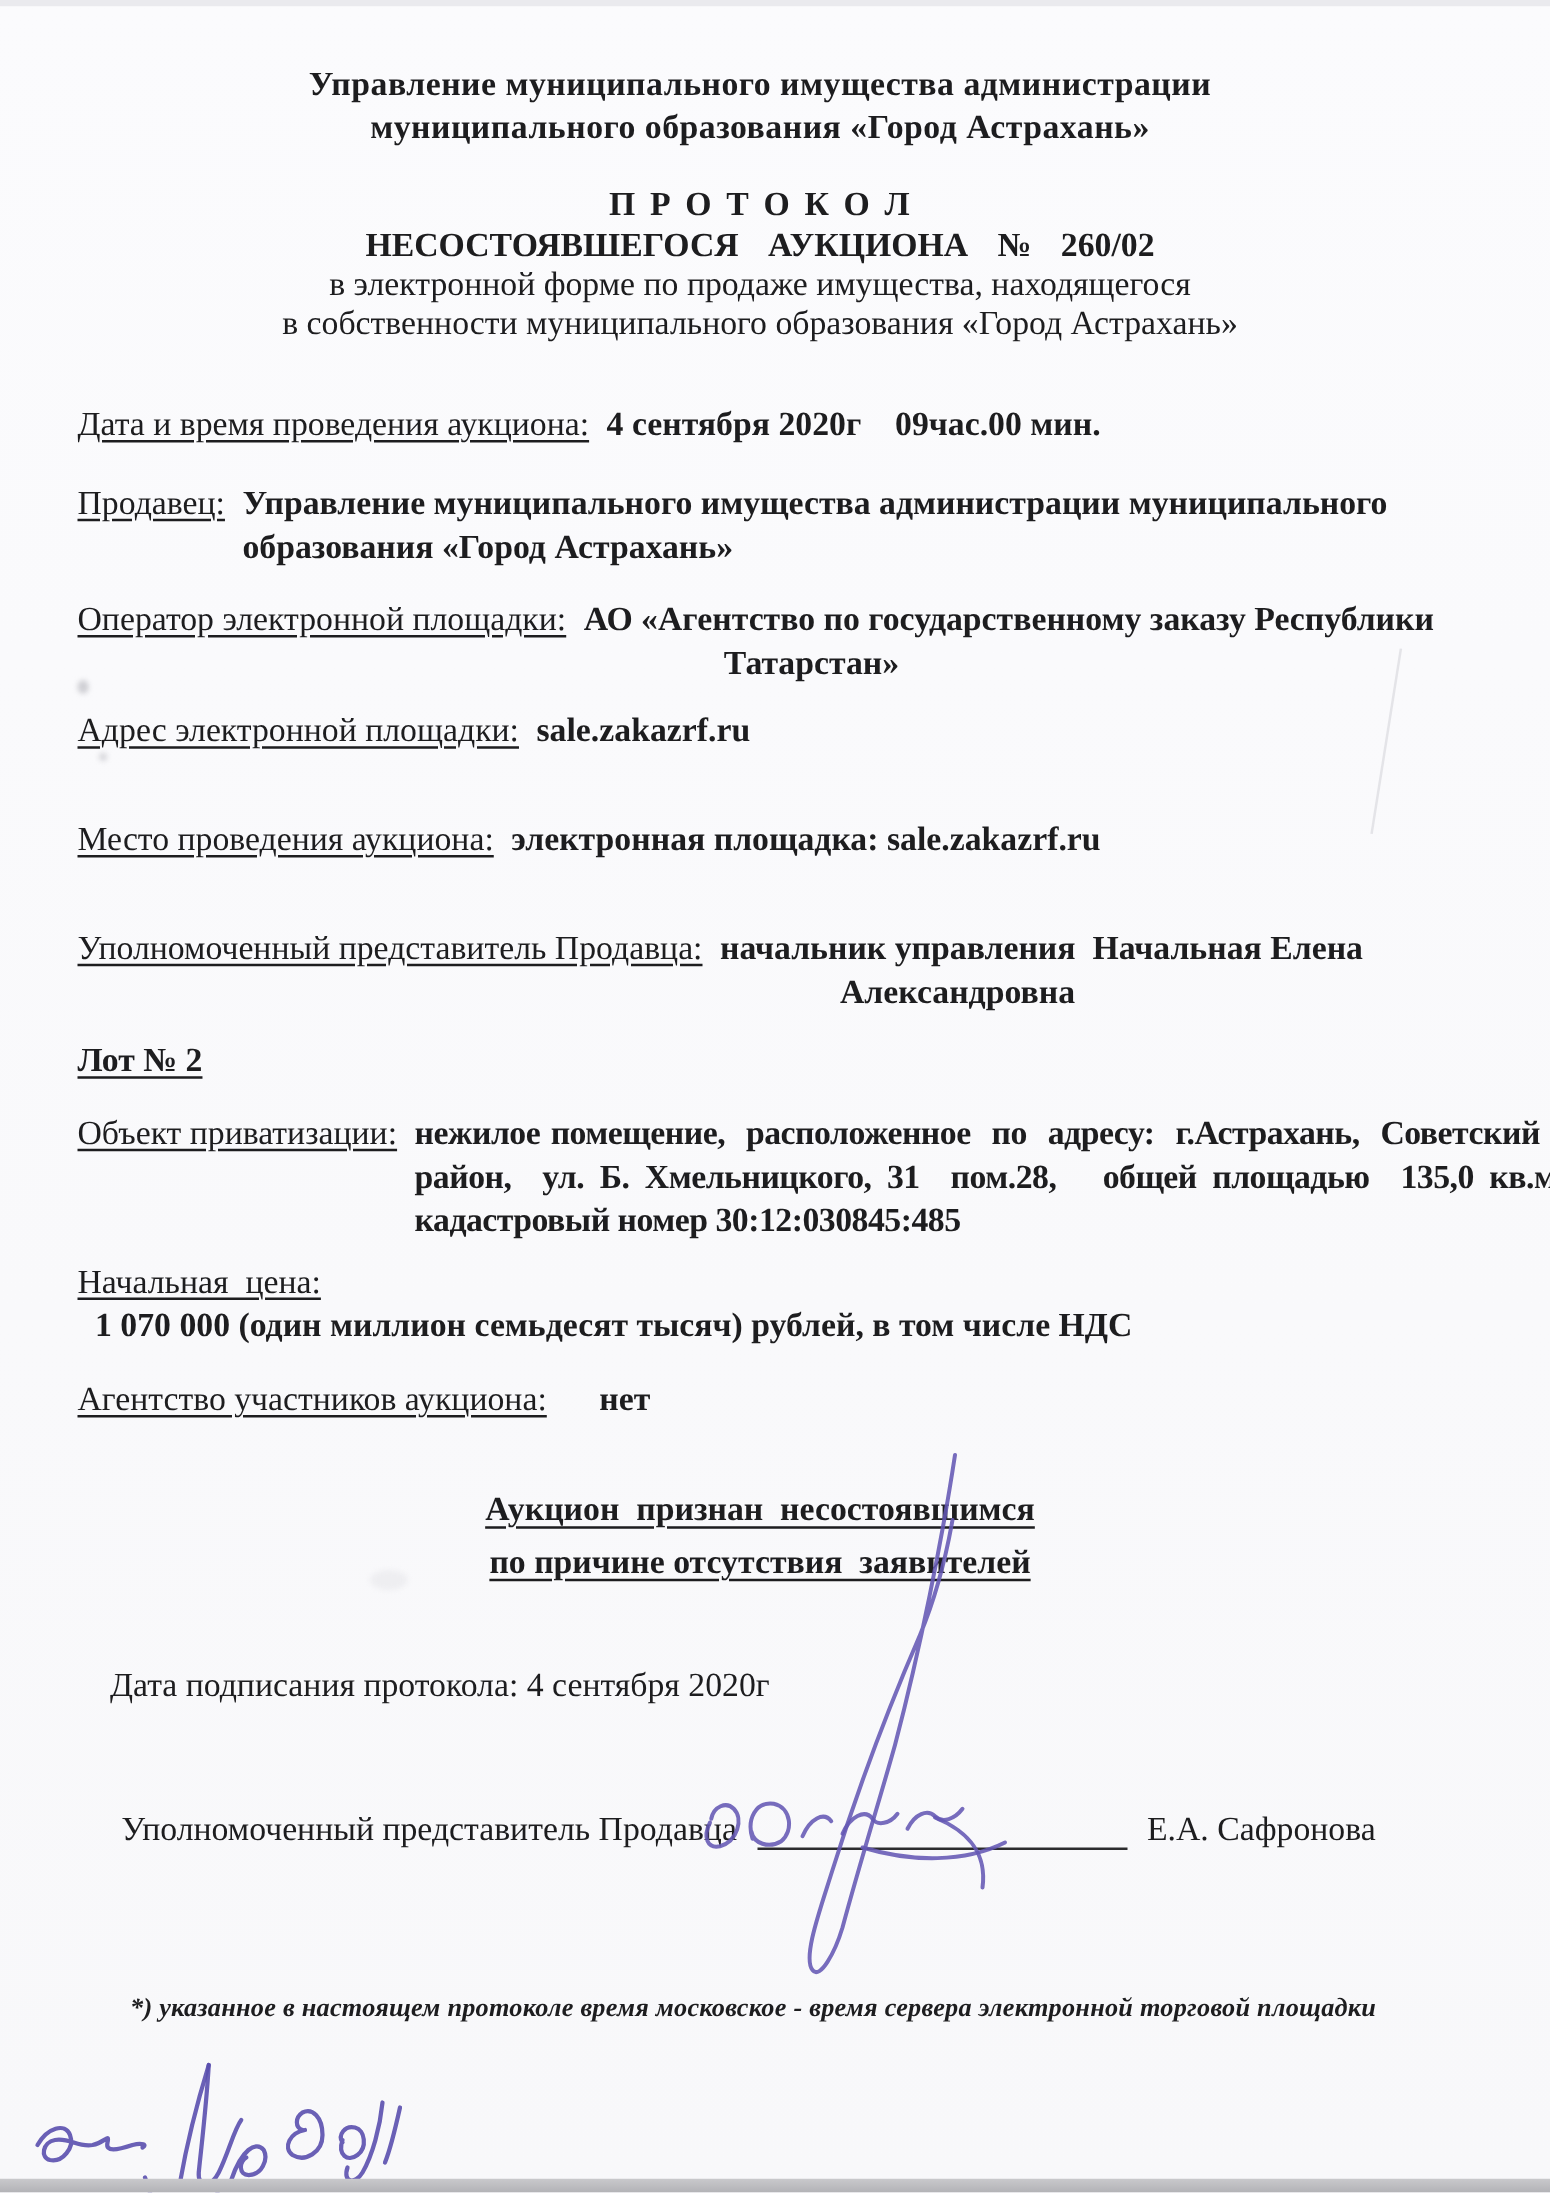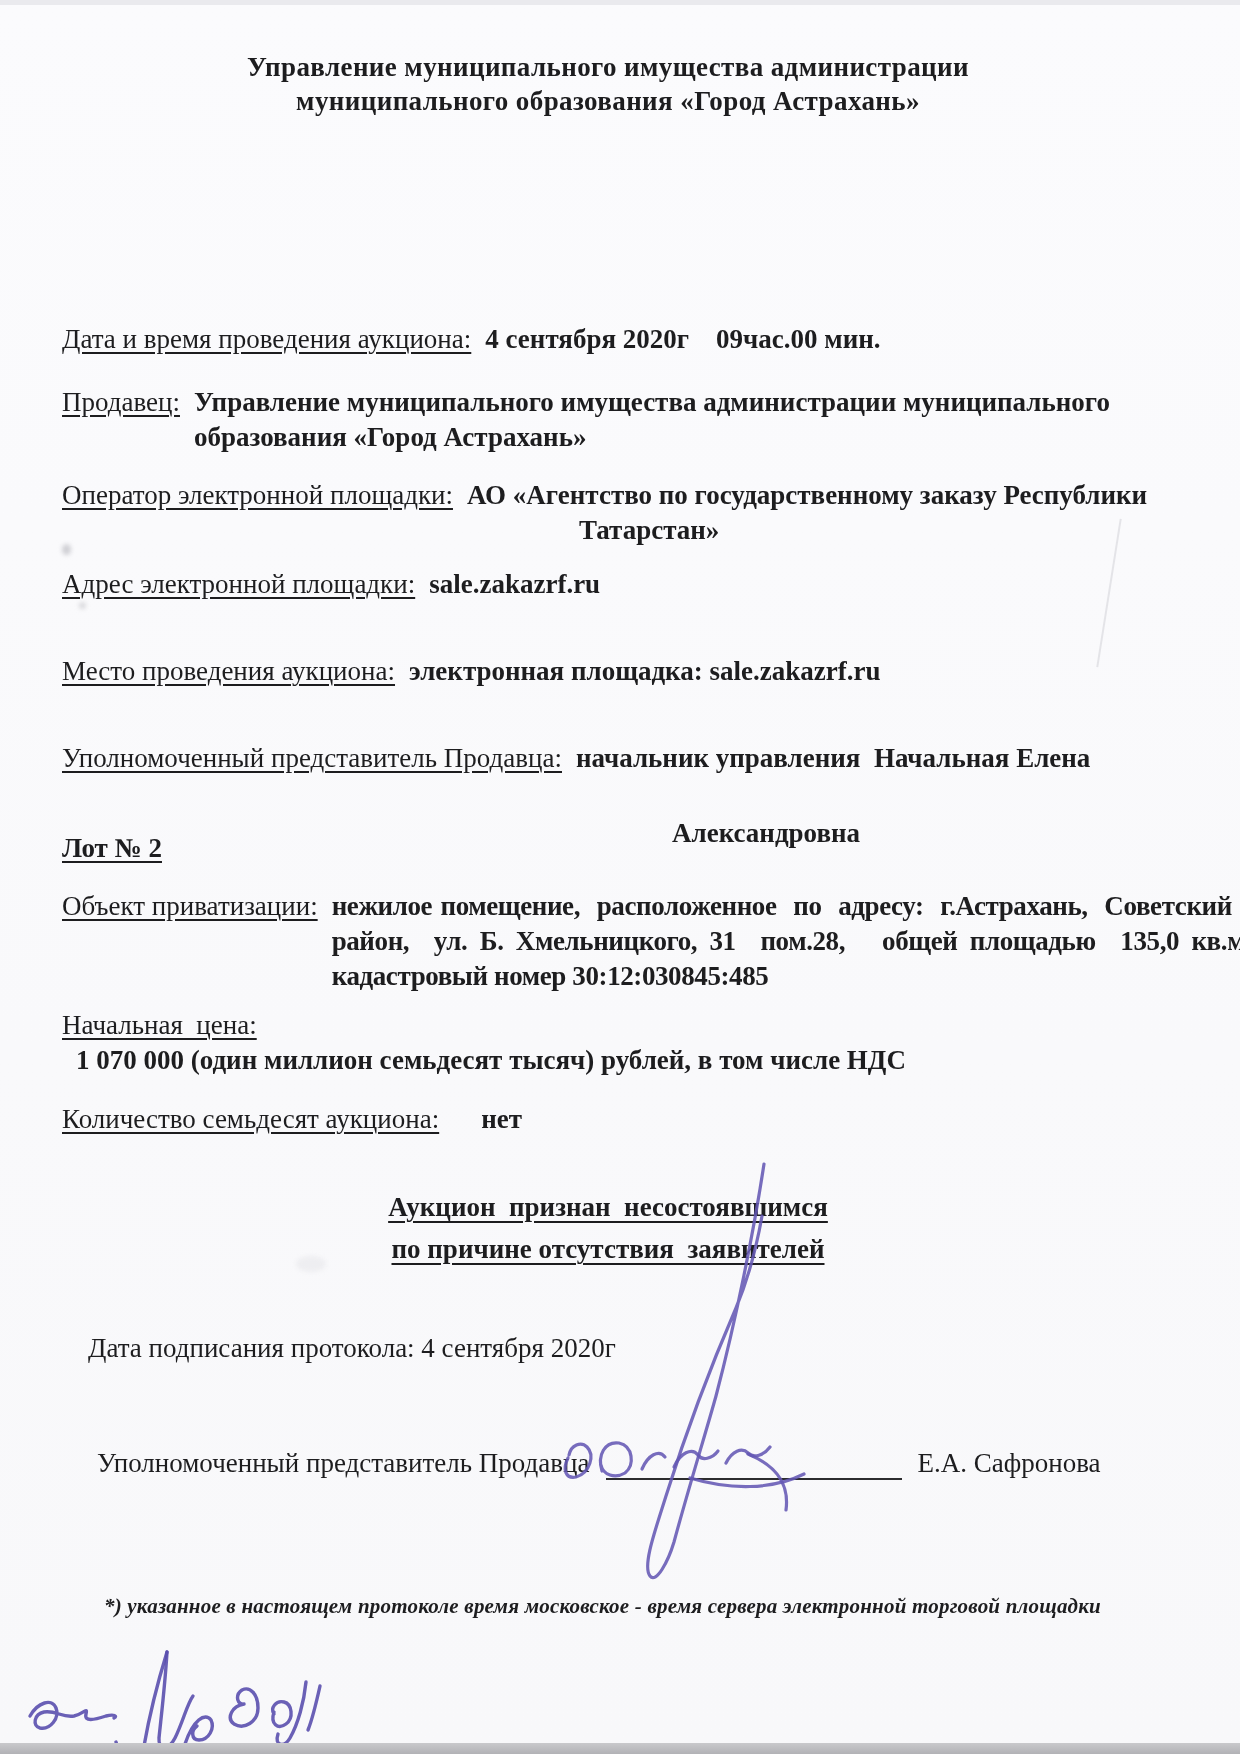--- a/index.html
+++ b/index.html
@@ -31,21 +31,21 @@
   .val-lines{font-weight:bold;margin-left:14px;}
   .val-lines .ln{white-space:pre;}
 
   .r-datetime{top:322px;}
   .r-seller{top:385px;}
   .r-operator{top:478px;}
   .r-operator .ln2{margin-left:112px;}
   .r-address{top:567px;}
   .r-place{top:654px;}
   .r-rep{top:741px;}
-  .r-rep .ln2{margin-left:96px;margin-top:40px;}
+  .r-rep .ln2{margin-left:96px;}
   .r-lot{top:831px;font-weight:bold;}
   .r-lot .label{font-weight:bold;}
   .r-object{top:889px;}
   .r-object .val-lines{letter-spacing:-.4px;width:805px;}
   .r-object .o1{word-spacing:2px;}
   .r-object .o2{word-spacing:6px;}
   .r-price{top:1008px;flex-direction:column;}
   .r-participants{top:1102px;}
   .r-participants .val{margin-left:42px;}
 
@@ -72,20 +72,26 @@
   <div class="crease"></div>
   <div class="smudge sm1"></div>
   <div class="smudge sm2"></div>
   <div class="smudge sm3"></div>
 
   <div class="center-block org-header">
     <div>Управление муниципального имущества администрации</div>
     <div>муниципального образования «Город Астрахань»</div>
   </div>
 
+  <div class="center-block title-block">
+    <div class="t1">П Р О Т О К О Л</div>
+    <div class="t2">НЕСОСТОЯВШЕГОСЯ  АУКЦИОНА  №  260/02</div>
+    <div class="t3">в электронной форме по продаже имущества, находящегося</div>
+    <div class="t4">в собственности муниципального образования «Город Астрахань»</div>
+  </div>
 
   <div class="row r-datetime">
     <span class="label">Дата и время проведения аукциона:</span>
     <span class="val">4 сентября 2020г    09час.00 мин.</span>
   </div>
 
   <div class="row r-seller">
     <span class="label">Продавец:</span>
     <div class="val-lines">
       <div class="ln">Управление муниципального имущества администрации муниципального</div>
@@ -131,21 +137,21 @@
       <div class="ln o3">кадастровый номер 30:12:030845:485</div>
     </div>
   </div>
 
   <div class="row r-price">
     <span class="label">Начальная  цена:</span>
     <span class="val">1 070 000 (один миллион семьдесят тысяч) рублей, в том числе НДС</span>
   </div>
 
   <div class="row r-participants">
-    <span class="label">Количество семьдесят аукциона:</span>
+    <span class="label">Агентство участников аукциона:</span>
     <span class="val">нет</span>
   </div>
 
   <div class="center-block resolution">
     <div><span class="rln">Аукцион  признан  несостоявшимся</span></div>
     <div><span class="rln">по причине отсутствия  заявителей</span></div>
   </div>
 
   <div class="date-line">Дата подписания протокола: 4 сентября 2020г</div>
 

